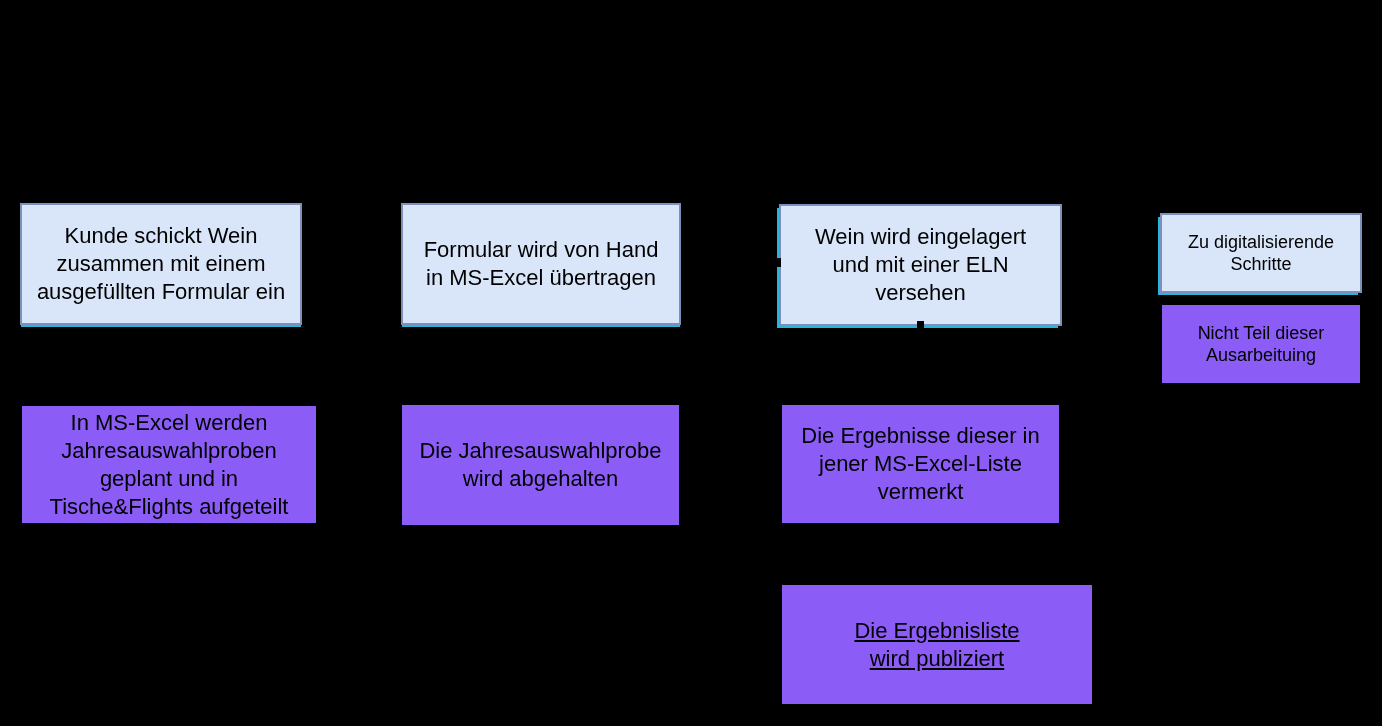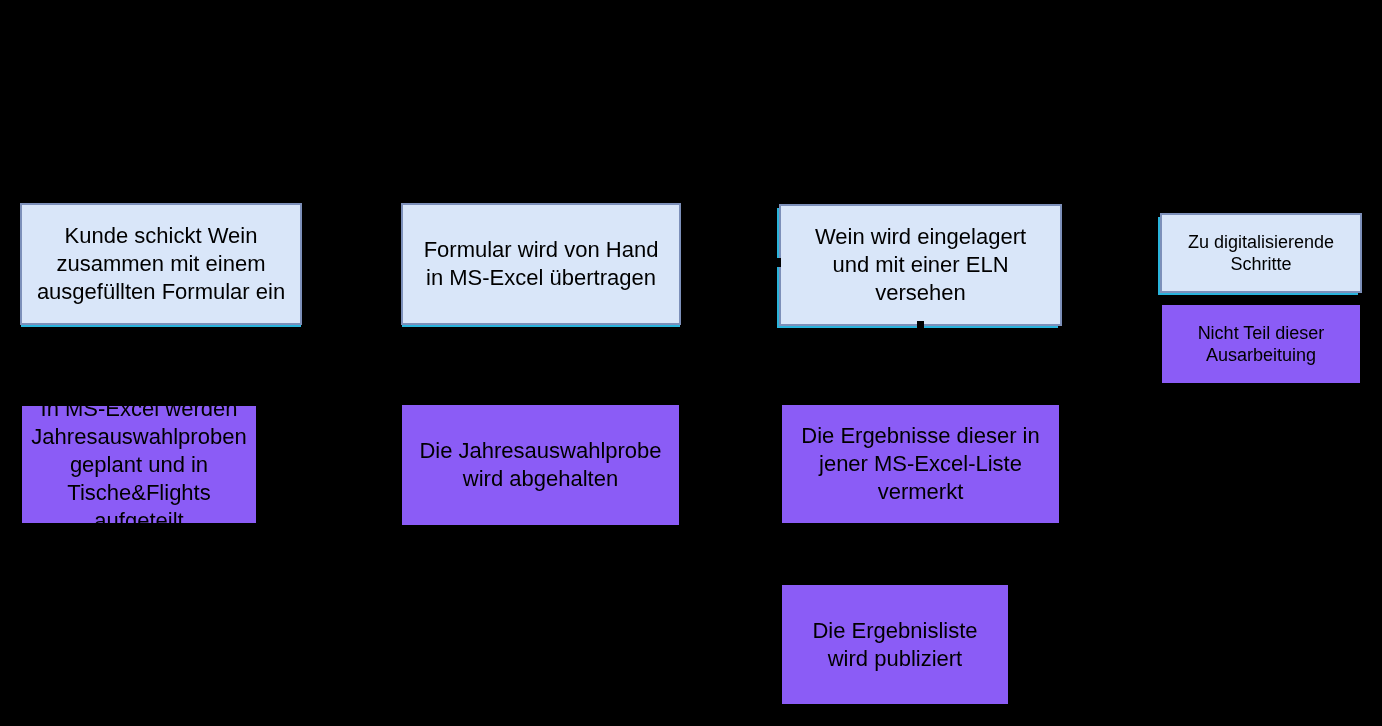--- a/index.html
+++ b/index.html
@@ -70,39 +70,39 @@
   </div>
 
   <div class="node process accent-bottom" style="left:401px; top:203px; width:280px; height:122px;">
     <span>Formular wird von Hand
 in MS-Excel übertragen</span>
   </div>
 
   <div class="nub" style="left:774px; top:258px; width:7px; height:9px;"></div>
   <div class="nub" style="left:917px; top:321px; width:7px; height:8px;"></div>
 
-  <div class="node manual" style="left:22px; top:406px; width:234px; height:117px;text-align:center;">
+  <div class="node manual" style="left:22px; top:406px; width:294px; height:117px;text-align:center;">
     <span>In MS-Excel werden
 Jahresauswahlproben
 geplant und in
 Tische&amp;Flights aufgeteilt</span>
   </div>
 
   <div class="node manual" style="left:402px; top:405px; width:277px; height:120px;">
     <span>Die Jahresauswahlprobe
 wird abgehalten</span>
   </div>
 
   <div class="node manual" style="left:782px; top:405px; width:277px; height:118px;">
     <span>Die Ergebnisse dieser in
 jener MS-Excel-Liste
 vermerkt</span>
   </div>
 
-  <div class="node manual" style="left:782px; top:585px; width:226px; height:119px;">
+  <div class="node manual" style="left:782px; top:585px; width:310px; height:119px;text-decoration:underline;">
     <span>Die Ergebnisliste
 wird publiziert</span>
   </div>
 
   <div class="node process legend-box accent-left-bottom" style="left:1160px; top:205px; width:202px; height:80px;margin-top:8px;">
     <span>Zu digitalisierende
 Schritte</span>
   </div>
 
   <div class="node manual legend-box" style="left:1162px; top:305px; width:198px; height:78px;">

